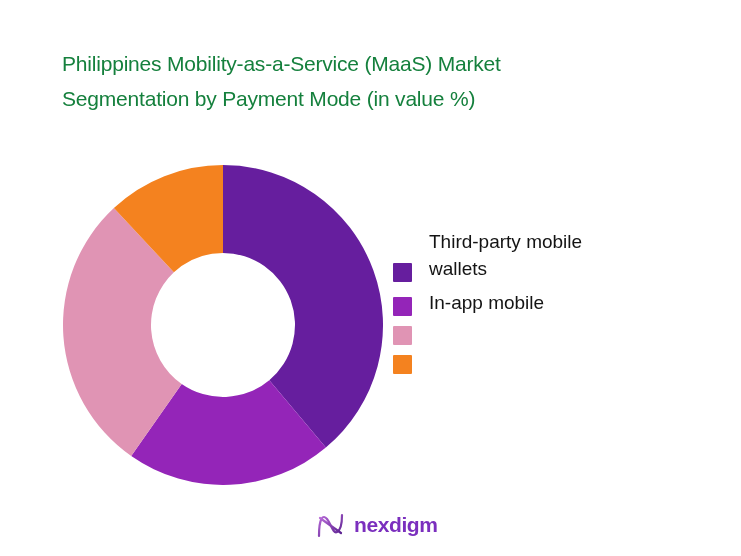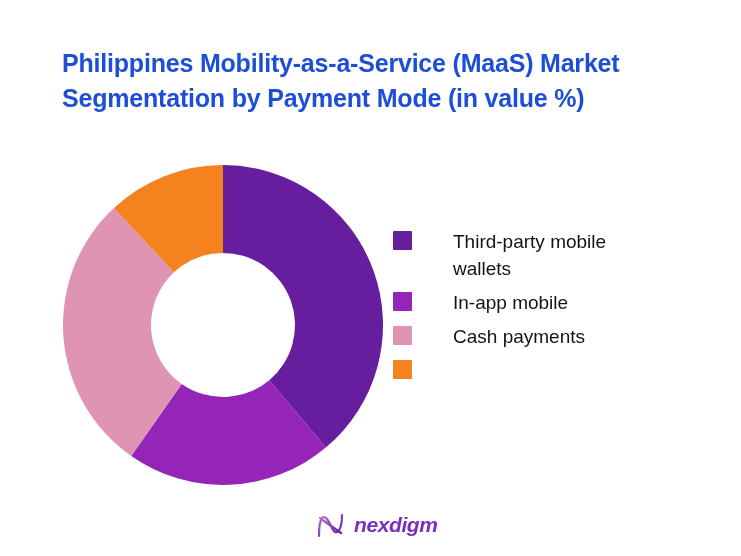--- a/index.html
+++ b/index.html
@@ -19,24 +19,24 @@
     left: 0; top: 0;
     width: 741px;
     height: 556px;
     background: #ffffff;
   }
   #chart-title {
     position: absolute;
     left: 62px;
     top: 46px;
     width: 610px;
-    font-size: 25px;
+    font-size: 21px;
     line-height: 35px;
-    color: #1d4ed8;
-    font-weight: 700;
+    color: #15803d;
+    font-weight: 400;
     letter-spacing: -0.2px;
     white-space: pre-line;
   }
   #donut-wrap {
     position: absolute;
     left: 63px;
     top: 165px;
     width: 320px;
     height: 320px;
   }
@@ -46,23 +46,22 @@
     height: 320px;
   }
   #legend {
     position: absolute;
     left: 393px;
     top: 228px;
     width: 300px;
   }
   .legend-row {
     display: flex;
-    align-items: flex-start;
+    align-items: flex-end;
     margin-bottom: 7px;
-    gap: 24px;
   }
   .legend-swatch {
     width: 19px;
     height: 19px;
     flex: 0 0 19px;
     margin-top: 3px;
     margin-right: 17px;
     border-radius: 1px;
   }
   .legend-label {
@@ -70,21 +69,20 @@
     line-height: 27px;
     color: #141414;
     max-width: 215px;
   }
   #brand-logo {
     position: absolute;
     left: 316px;
     top: 512px;
     display: flex;
     align-items: center;
-    font-style: italic;
   }
   #brand-mark {
     width: 30px;
     height: 26px;
     margin-right: 8px;
   }
   #brand-text {
     font-size: 21px;
     font-weight: bold;
     color: #7b2fbe;
@@ -118,21 +116,20 @@
       <span class="legend-label">Third-party mobile wallets</span>
     </div>
 
     <div class="legend-row">
       <span class="legend-swatch" style="background: rgb(148, 37, 184);"></span>
       <span class="legend-label">In-app mobile</span>
     </div>
 
     <div class="legend-row">
       <span class="legend-swatch" style="background: rgb(224, 148, 180);"></span>
-      <span class="legend-label">Cash payments</span>
     </div>
 
     <div class="legend-row">
       <span class="legend-swatch" style="background: rgb(244, 130, 31);"></span>
     </div>
 
   </div>
 
   <div id="brand-logo">
     <svg id="brand-mark" viewBox="0 0 30 26">

